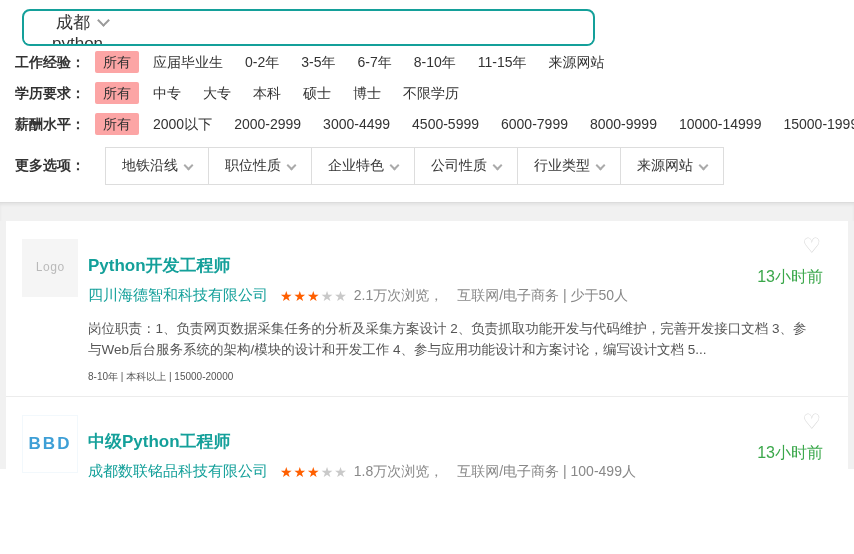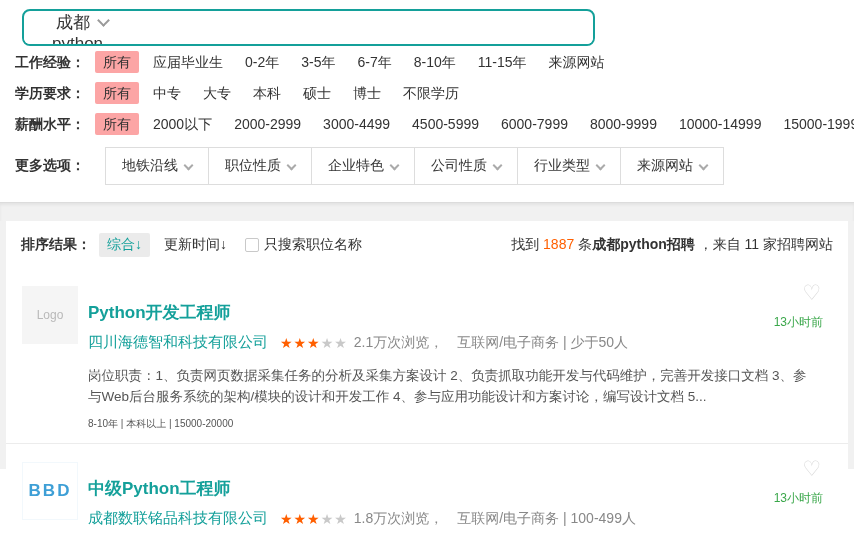--- a/index.html
+++ b/index.html
@@ -40,34 +40,34 @@
   .cbx-wrap { display:flex; align-items:center; margin-left:18px; cursor:pointer; }
   .cbx { width:14px; height:14px; border:1px solid #c9c9c9; border-radius:2px; background:#fff; margin-right:5px; }
   .summary { margin-left:auto; color:#333; }
   .summary .cnt { color:#ff5f00; }
   .summary b { font-weight:bold; }
 
   
   .job-card { display:flex; position:relative; padding:13px 25px 12px 16px; }
   .job-card + .job-card { border-top:1px solid #ececec; }
   .logo-box { width:56px; height:58px; margin:5px 10px 0 0; display:flex; align-items:center; justify-content:center; flex-shrink:0; }
-  .logo-ph { background:#f5f5f5; color:#b9b9b9; font-size:12px; }
+  .logo-ph { background:#f5f5f5; color:#b9b9b9; font-size:12px;font-family:Liberation Mono, monospace; }
   .logo-bbd { background:#fff; color:#3e9fd6; font-weight:bold; font-size:17px; letter-spacing:2px; border:1px solid #f2f8fc; }
   .job-main { flex:1; min-width:0; }
   .job-title { font-size:17px; font-weight:bold; color:#14a09a; cursor:pointer; margin:20px 0 9px 0; }
   .co-row { display:flex; align-items:center; font-size:14px; }
   .co-name { color:#14a09a; font-size:15px; cursor:pointer; margin-right:12px; }
   .stars-f { color:#ff5f00; letter-spacing:1px; font-size:14px; }
   .stars-e { color:#c9c9c9; letter-spacing:1px; font-size:14px; }
   .views { color:#888; margin-left:6px; }
   .meta { color:#888; margin-left:14px; }
   .job-desc { margin-top:13px; color:#555; font-size:13.5px; line-height:21px; padding-right:10px; }
   .job-tags { margin-top:10px; color:#555; font-size:10px; }
   .heart { position:absolute; right:27px; top:14px; color:#d8d8d8; font-size:21px; cursor:pointer; line-height:1; }
-  .job-time { position:absolute; right:25px; top:46px; color:#3aa74a; font-size:12px; }
+  .job-time { position:absolute; right:25px; top:46px; color:#3aa74a; font-size:16px; }
 </style>
 </head>
 <body>
 
 <div class="search-wrap">
   <div class="search-bar">
     <div class="city-select">
       <span>成都</span>
       <span class="chev"></span>
     </div>
@@ -120,32 +120,20 @@
       </span>
       </span>
   </div>
 </div>
 
 <div class="grey-band"></div>
 
 <div class="results-bg">
   <div class="results-card">
 
-    <div class="sort-bar">
-      <span class="sort-label">排序结果：</span>
-      <span class="sort-btn">综合↓</span>
-      <span class="sort-time">更新时间↓</span>
-      <span class="cbx-wrap">
-        <span class="cbx"></span>
-        <span>只搜索职位名称</span>
-      </span>
-      <span class="summary">
-        <span>找到 </span><span class="cnt">1887</span><span> 条</span><b>成都python招聘</b><span> ，来自 </span><span>11</span><span> 家招聘网站</span>
-      </span>
-    </div>
 
     <div class="job-card">
       <div class="logo-box logo-ph">Logo</div>
       <div class="job-main">
         <div class="job-title">Python开发工程师</div>
         <div class="co-row">
           <span class="co-name">四川海德智和科技有限公司</span>
           <span class="stars-f">★★★</span>
             <span class="stars-e">★★</span>
           <span class="views">2.1万次浏览，</span>

